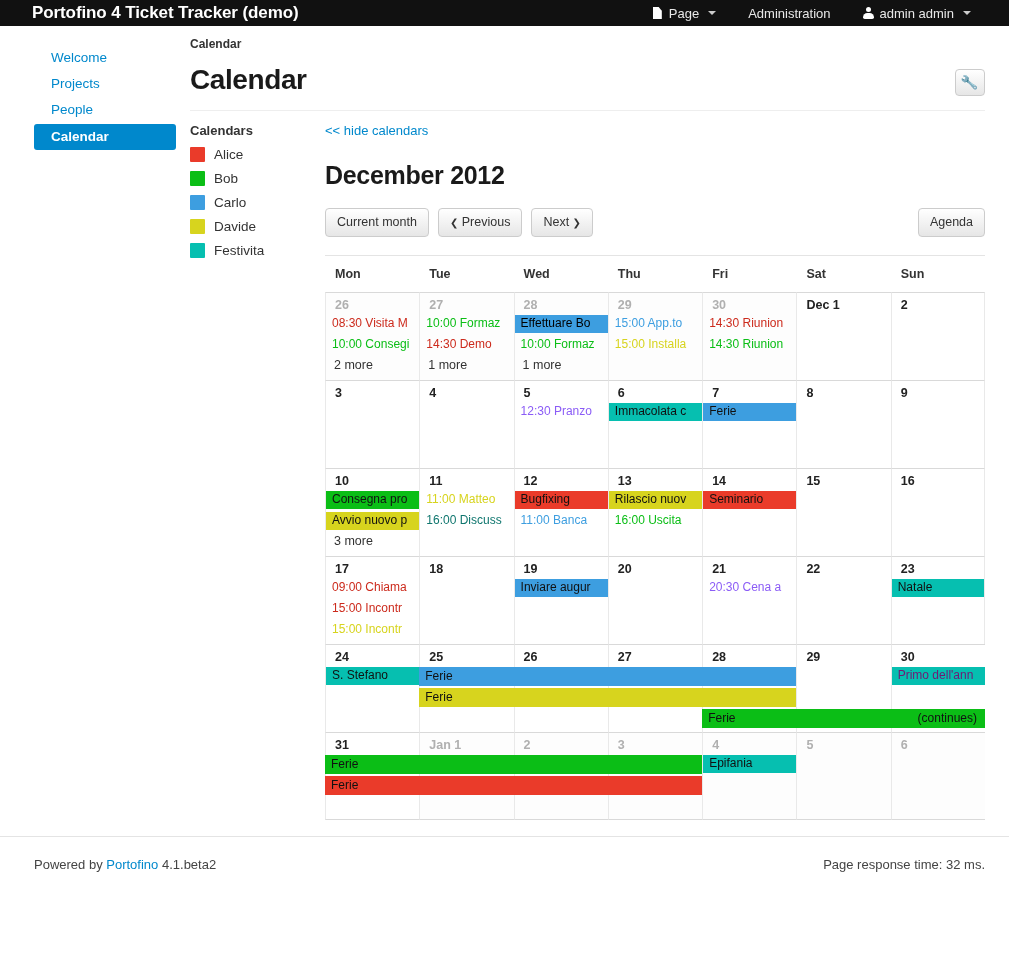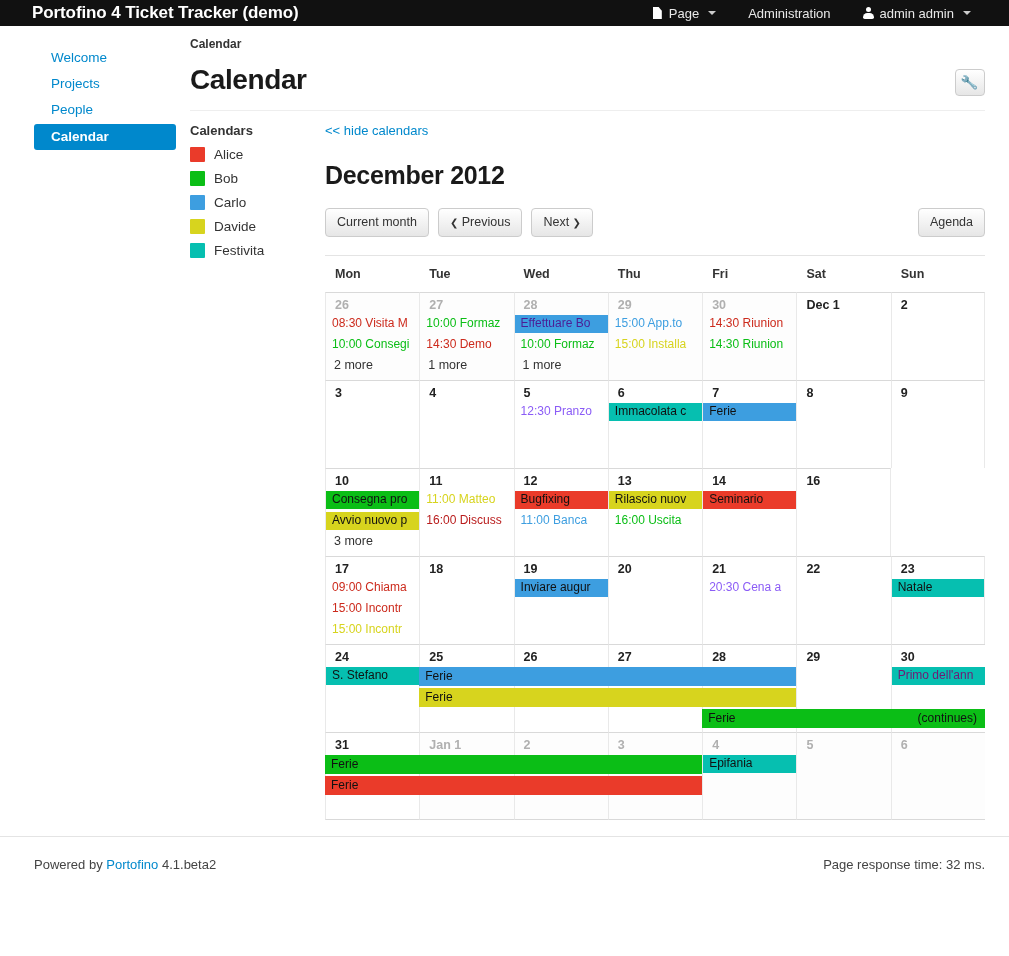--- a/index.html
+++ b/index.html
@@ -255,21 +255,21 @@
                   <div class="more">2 more</div>
                 </div>
                 <div class="cell other">
                   <div class="daynum">27</div>
                   <div class="ev plain" style="color: rgb(11, 190, 22);">10:00 Formaz</div>
                   <div class="ev plain" style="color: rgb(204, 42, 28);">14:30 Demo</div>
                   <div class="more">1 more</div>
                 </div>
                 <div class="cell other">
                   <div class="daynum">28</div>
-                  <div class="ev blk" style="background: rgb(61, 158, 224); color: #4c1d95;">Effettuare Bo</div>
+                  <div class="ev blk" style="background: rgb(61, 158, 224); color: #000000;">Effettuare Bo</div>
                   <div class="ev plain" style="color: rgb(11, 190, 22);">10:00 Formaz</div>
                   <div class="more">1 more</div>
                 </div>
                 <div class="cell other">
                   <div class="daynum">29</div>
                   <div class="ev plain" style="color: rgb(61, 158, 224);">15:00 App.to</div>
                   <div class="ev plain" style="color: rgb(215, 212, 30);">15:00 Installa</div>
                 </div>
                 <div class="cell other">
                   <div class="daynum">30</div>
@@ -312,35 +312,38 @@
               <div class="wk">
                 <div class="cell">
                   <div class="daynum">10</div>
                   <div class="ev blk" style="background: rgb(11, 190, 22); color: rgb(17, 17, 17);">Consegna pro</div>
                   <div class="ev blk" style="background: rgb(215, 212, 30); color: rgb(17, 17, 17);">Avvio nuovo p</div>
                   <div class="more">3 more</div>
                 </div>
                 <div class="cell">
                   <div class="daynum">11</div>
                   <div class="ev plain" style="color: rgb(215, 212, 30);">11:00 Matteo</div>
-                  <div class="ev plain" style="color: #b91c1c;">16:00 Discuss</div>
+                  <div class="ev plain" style="color: #0f766e;">16:00 Discuss</div>
                 </div>
                 <div class="cell">
                   <div class="daynum">12</div>
                   <div class="ev blk" style="background: rgb(234, 59, 42); color: rgb(17, 17, 17);">Bugfixing</div>
                   <div class="ev plain" style="color: rgb(61, 158, 224);">11:00 Banca</div>
                 </div>
                 <div class="cell">
                   <div class="daynum">13</div>
                   <div class="ev blk" style="background: rgb(215, 212, 30); color: rgb(17, 17, 17);">Rilascio nuov</div>
                   <div class="ev plain" style="color: rgb(11, 190, 22);">16:00 Uscita </div>
                 </div>
                 <div class="cell">
                   <div class="daynum">14</div>
                   <div class="ev blk" style="background: rgb(234, 59, 42); color: rgb(17, 17, 17);">Seminario</div>
+                </div>
+                <div class="cell">
+                  <div class="daynum">15</div>
                 </div>
                 <div class="cell">
                   <div class="daynum">16</div>
                 </div>
               </div>
               <div class="wk">
                 <div class="cell">
                   <div class="daynum">17</div>
                   <div class="ev plain" style="color: rgb(204, 42, 28);">09:00 Chiama</div>
                   <div class="ev plain" style="color: rgb(204, 42, 28);">15:00 Incontr</div>

